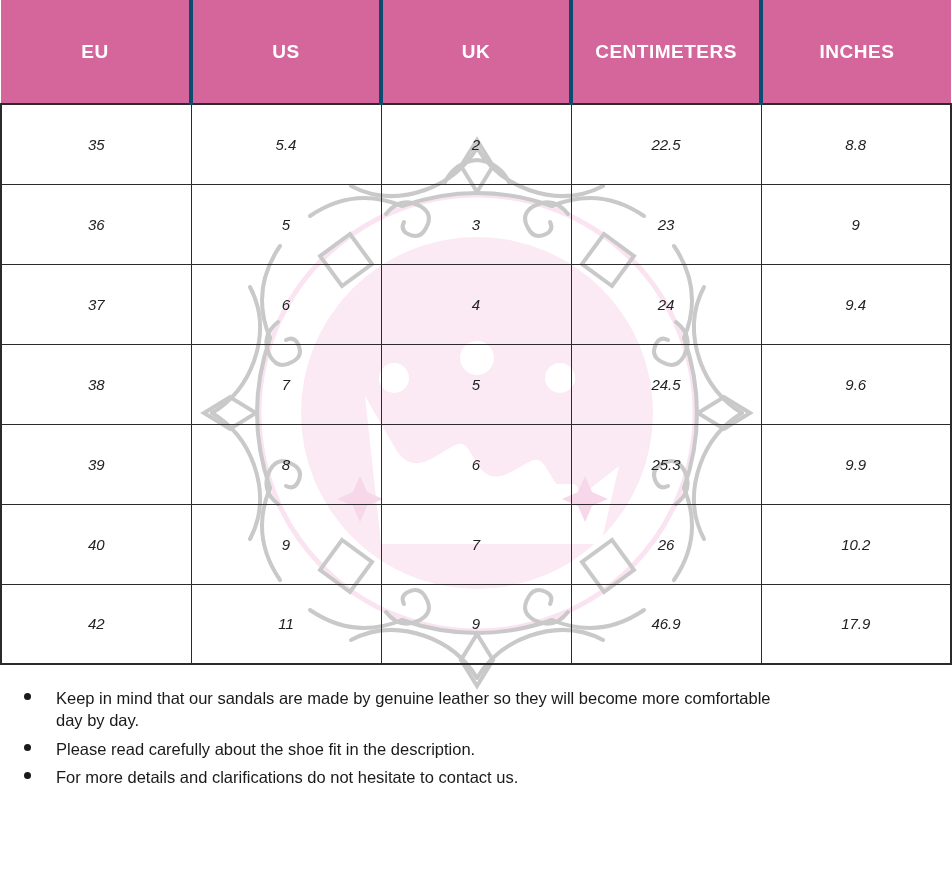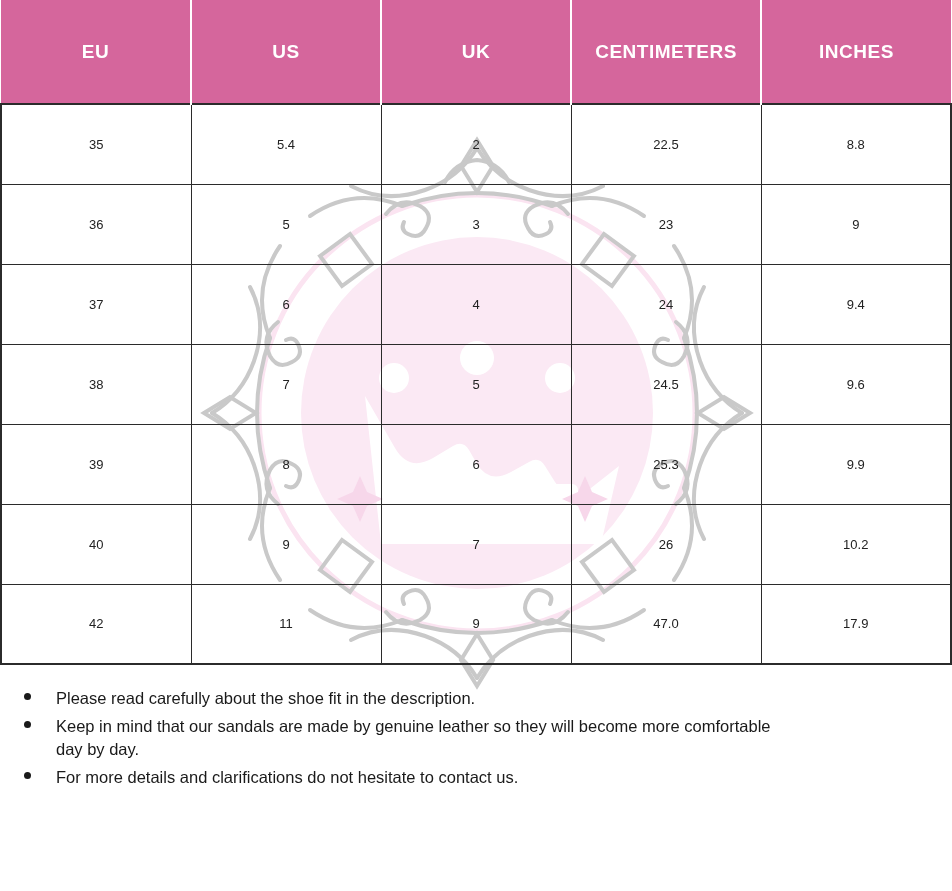--- a/index.html
+++ b/index.html
@@ -45,37 +45,38 @@
     background: transparent;
   }
   .size-table thead th {
     background: #d5669c;
     color: #ffffff;
     font-size: 19px;
     font-weight: bold;
     letter-spacing: 0.5px;
     height: 104px;
     border-right: 2px solid #ffffff;
-    border-left: 2px solid #0c4a6e;
+    border-left: 4px solid #0c4a6e;
     text-align: center;
     vertical-align: middle;
     box-sizing: border-box;
   }
   .size-table thead th:first-child { border-left: none; }
   .size-table thead th:last-child { border-right: none; }
 
   .size-table tbody td {
     height: 80px;
     text-align: center;
     vertical-align: middle;
-    font-size: 13px;
+    font-size: 15px;
     color: #222222;
     border: 1px solid #2b2b2b;
     background: transparent;
     box-sizing: border-box;
+    font-style: italic;
   }
   .size-table tbody tr td:first-child { border-left: 2px solid #2b2b2b; }
   .size-table tbody tr td:last-child { border-right: 2px solid #2b2b2b; }
   .size-table tbody tr:last-child td { border-bottom: 2px solid #2b2b2b; }
   .size-table tbody tr:first-child td { border-top: 2px solid #2b2b2b; }
 
   
   .notes {
     position: relative;
     z-index: 2;
@@ -232,34 +233,34 @@
         <td>40</td>
         <td>9</td>
         <td>7</td>
         <td>26</td>
         <td>10.2</td>
       </tr>
       <tr>
         <td>42</td>
         <td>11</td>
         <td>9</td>
-        <td>47.0</td>
+        <td>46.9</td>
         <td>17.9</td>
       </tr>
     </tbody>
   </table>
 
   <ul class="notes">
+    <li>
+      <span class="bullet"></span>
+      <span>Keep in mind that our sandals are made by genuine leather so they will become more comfortable day by day.</span>
+    </li>
     <li>
       <span class="bullet"></span>
       <span>Please read carefully about the shoe fit in the description.</span>
     </li>
     <li>
       <span class="bullet"></span>
-      <span>Keep in mind that our sandals are made by genuine leather so they will become more comfortable day by day.</span>
-    </li>
-    <li>
-      <span class="bullet"></span>
       <span>For more details and clarifications do not hesitate to contact us.</span>
     </li>
   </ul>
 
 </div>
 
 </body></html>

